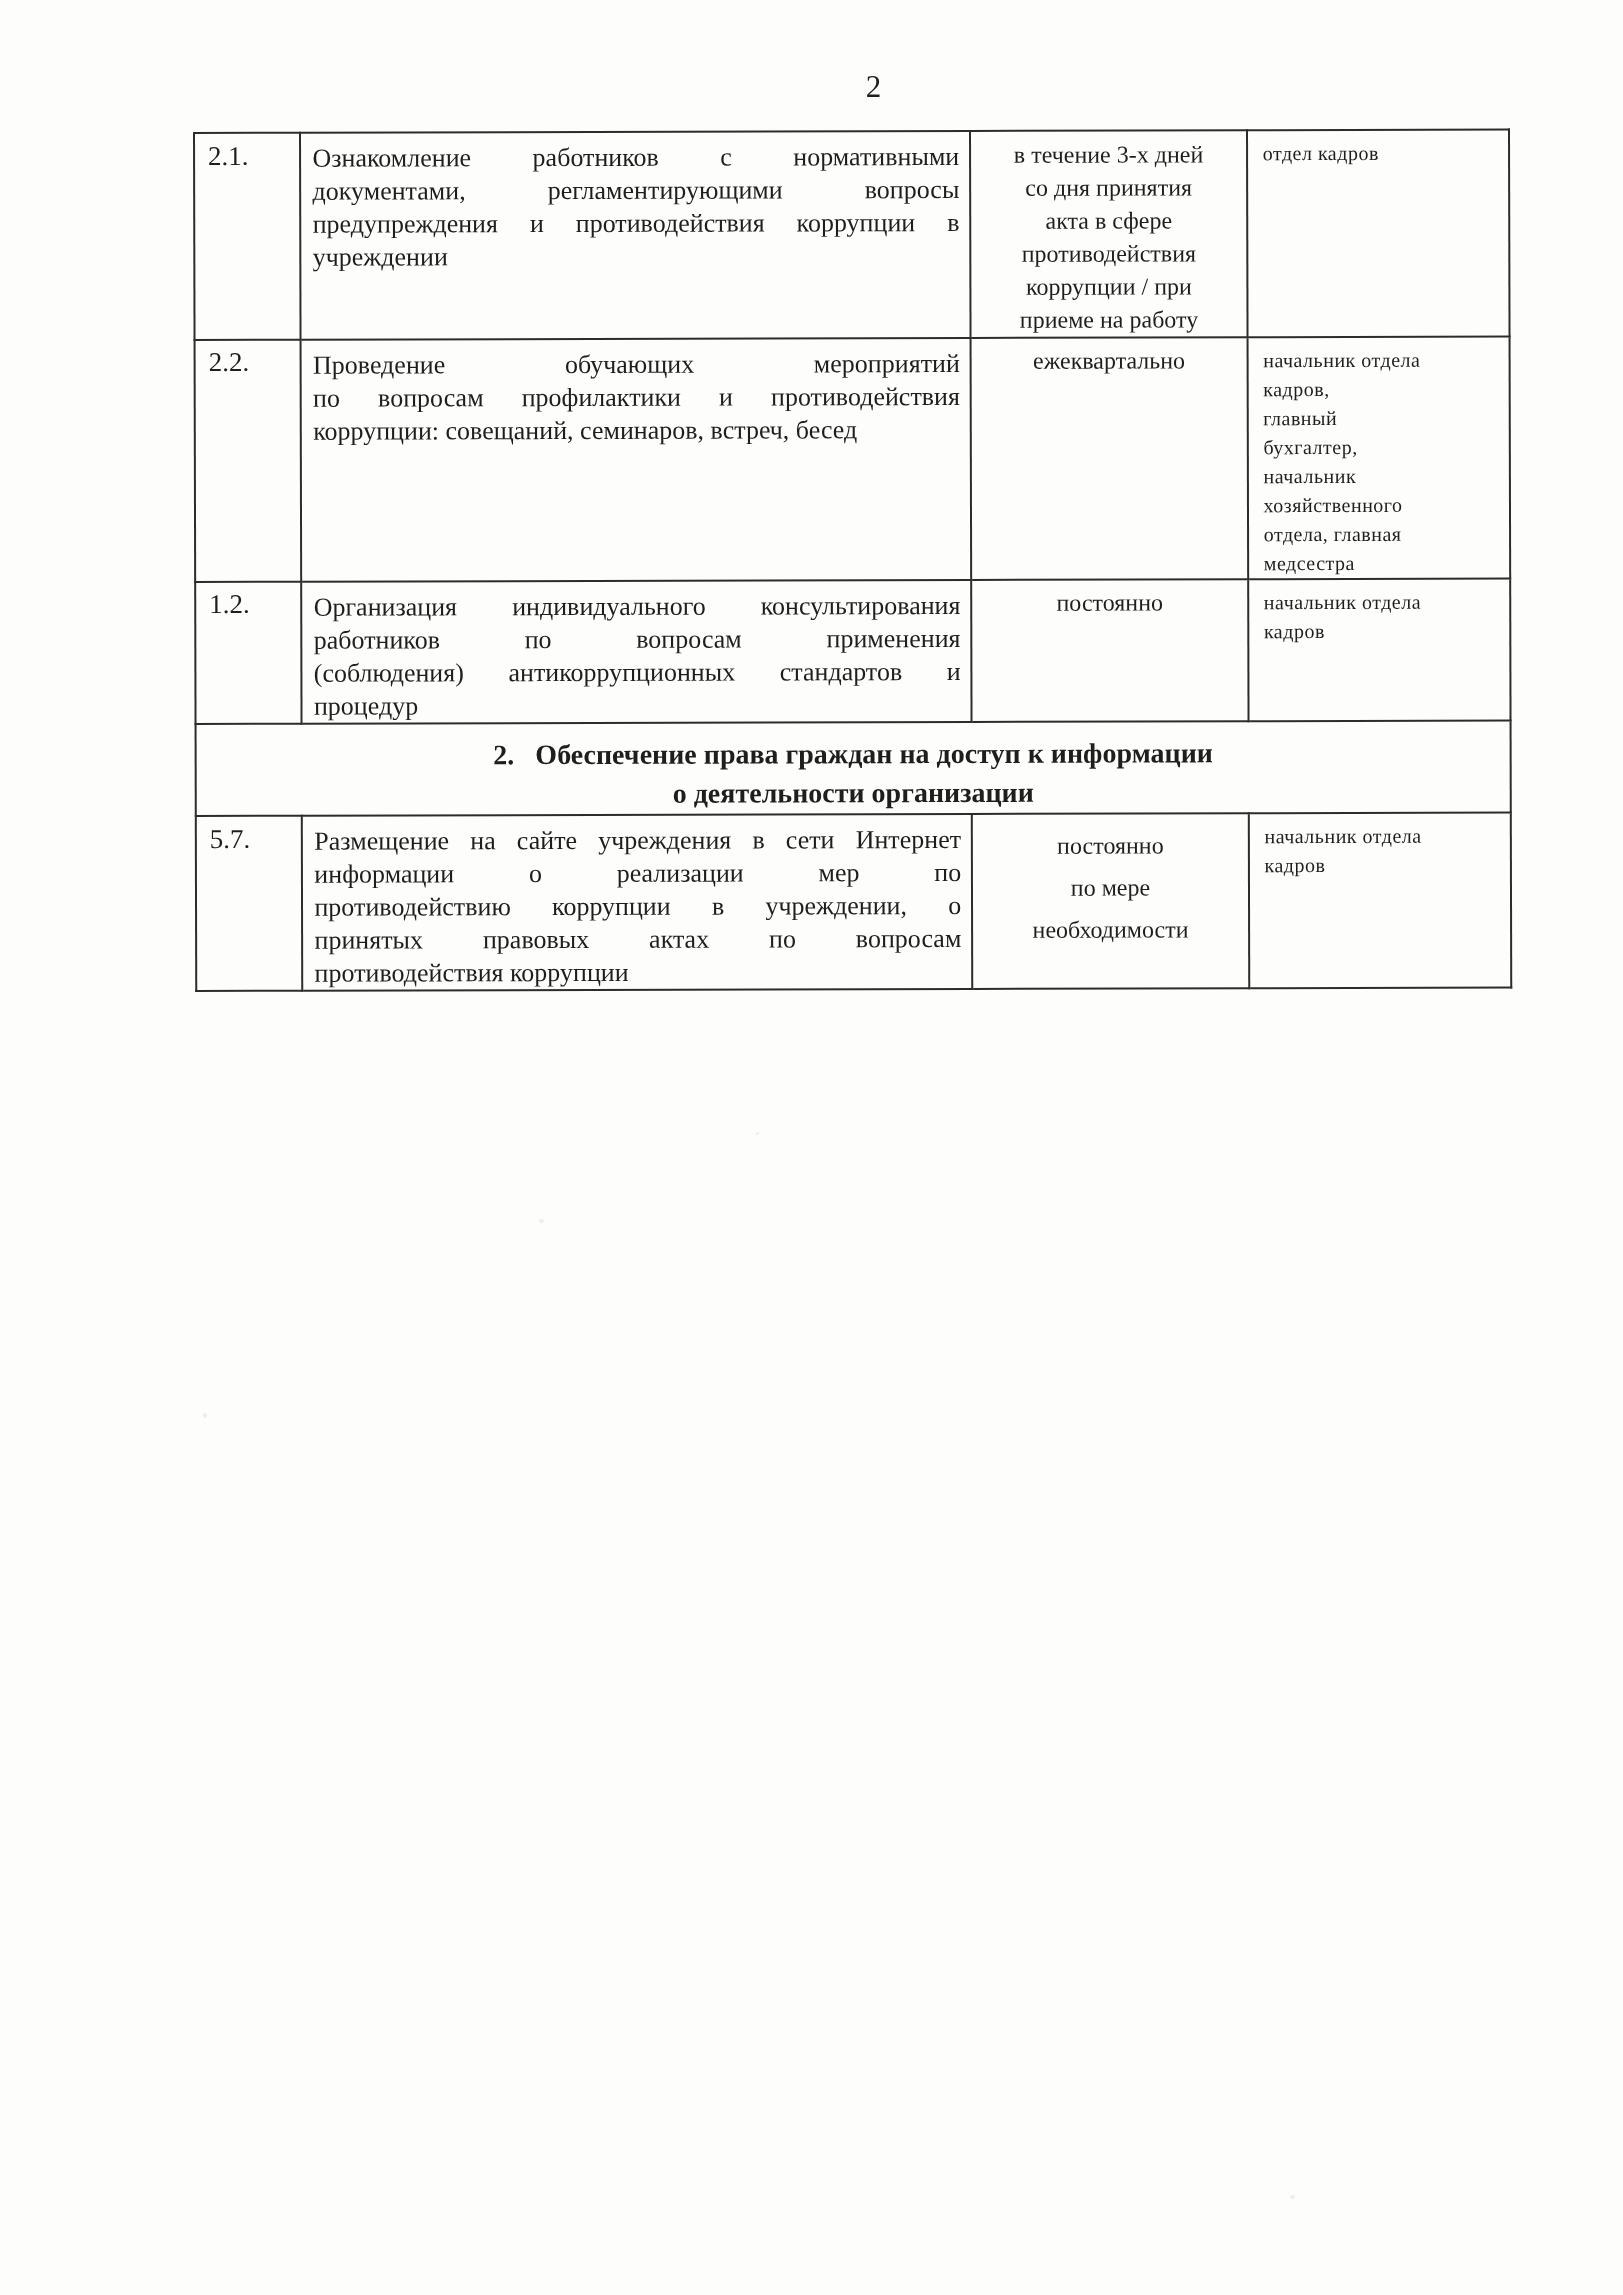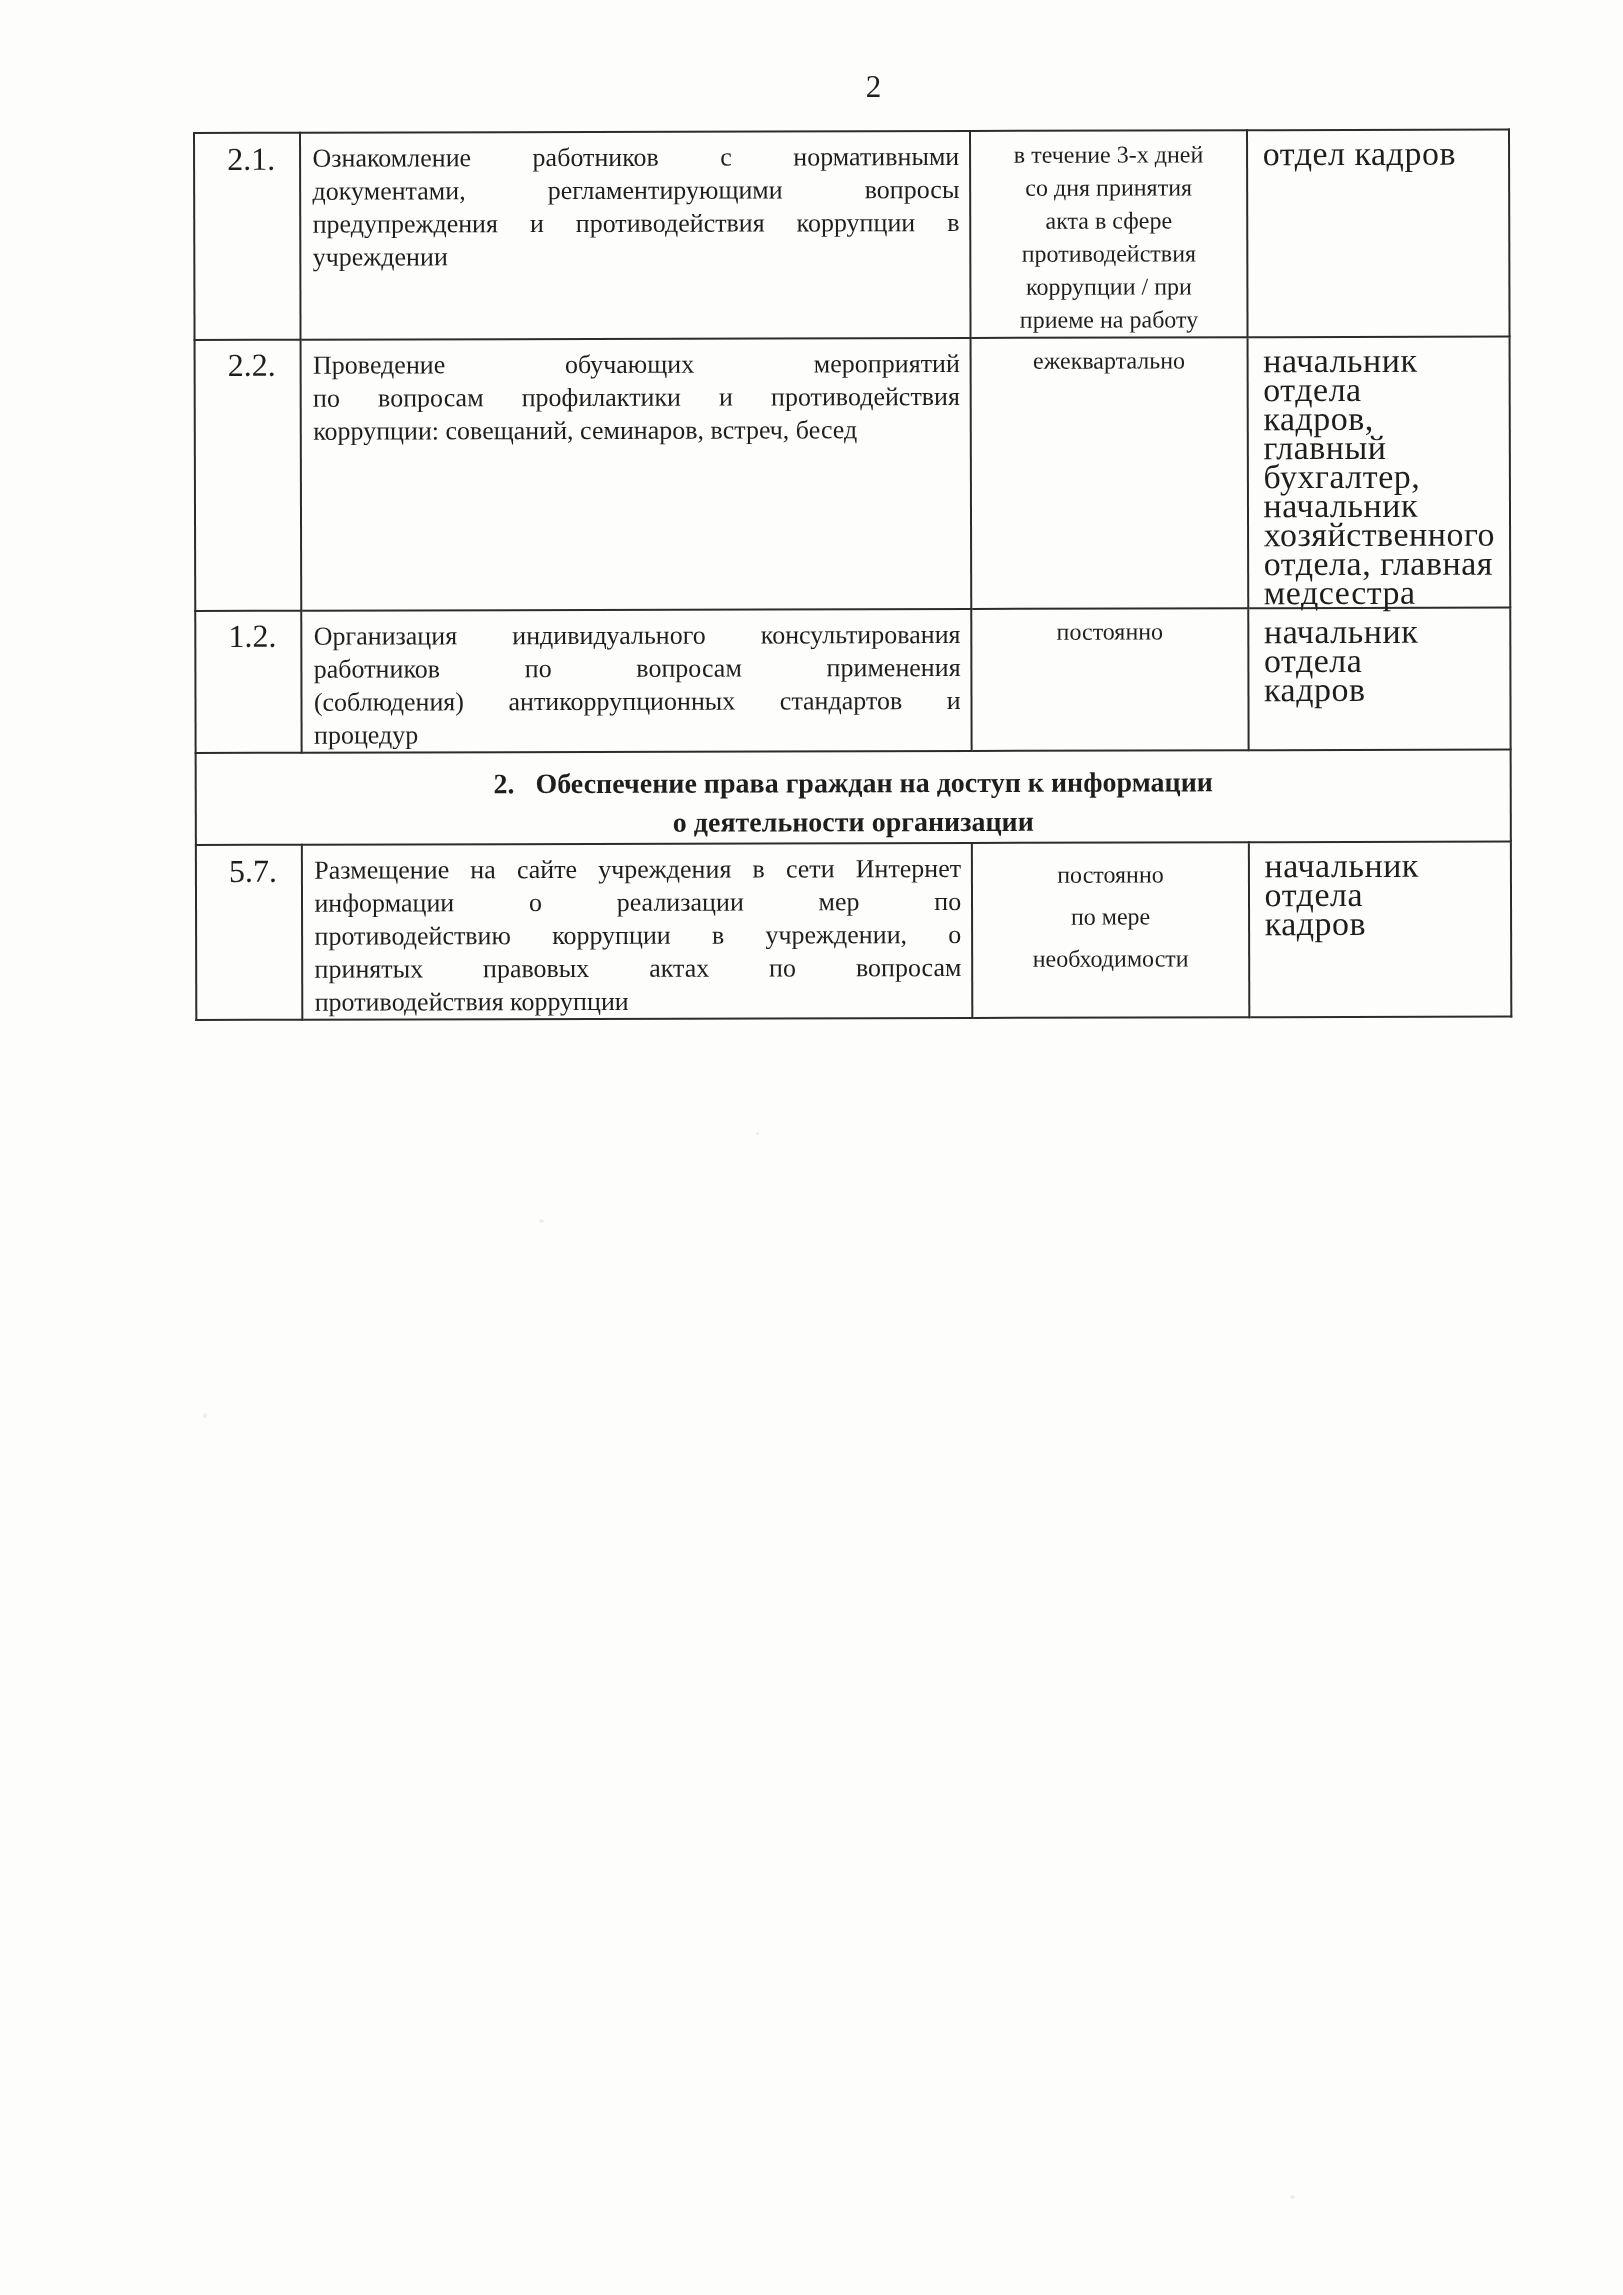--- a/index.html
+++ b/index.html
@@ -42,23 +42,22 @@
     border: 2px solid #2c2c2c;
     vertical-align: top;
   }
   tr.r1 { height: 198px; }
   tr.r2 { height: 239px; }
   tr.r3 { height: 137px; }
   tr.rh { height: 91px; }
   tr.r4 { height: 169px; }
 
   .cell-num {
-    font-size: 32px;
+    font-size: 27px;
     padding: 6.5px 4.9px 0 13px;
-    text-align: center;
   }
   .cell-act {
     font-size: 26px;
     line-height: 33px;
     padding: 8.1px 9.8px 0 11.4px;
   }
   .jline {
     text-align: justify;
     text-align-last: justify;
   }
@@ -70,21 +69,21 @@
     line-height: 33px;
     text-align: center;
     white-space: pre-line;
     padding: 6.5px 6.5px 0 6.5px;
   }
   .cell-deadline.spread {
     line-height: 42px;
     padding-top: 9.8px;
   }
   .cell-resp {
-    font-size: 34px;
+    font-size: 20px;
     line-height: 29px;
     white-space: pre-line;
     letter-spacing: 0.5px;
     padding: 8.1px 4.9px 0 14.6px;
     margin-top: 44px;
   }
   .cell-section {
     font-size: 28px;
     font-weight: bold;
     line-height: 39px;

